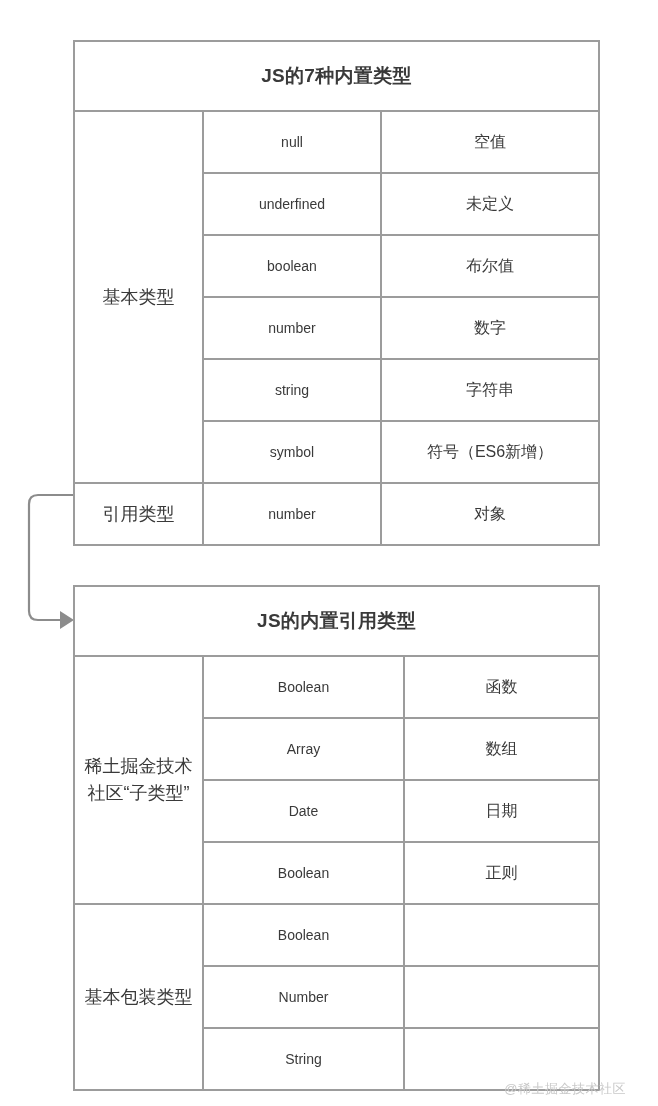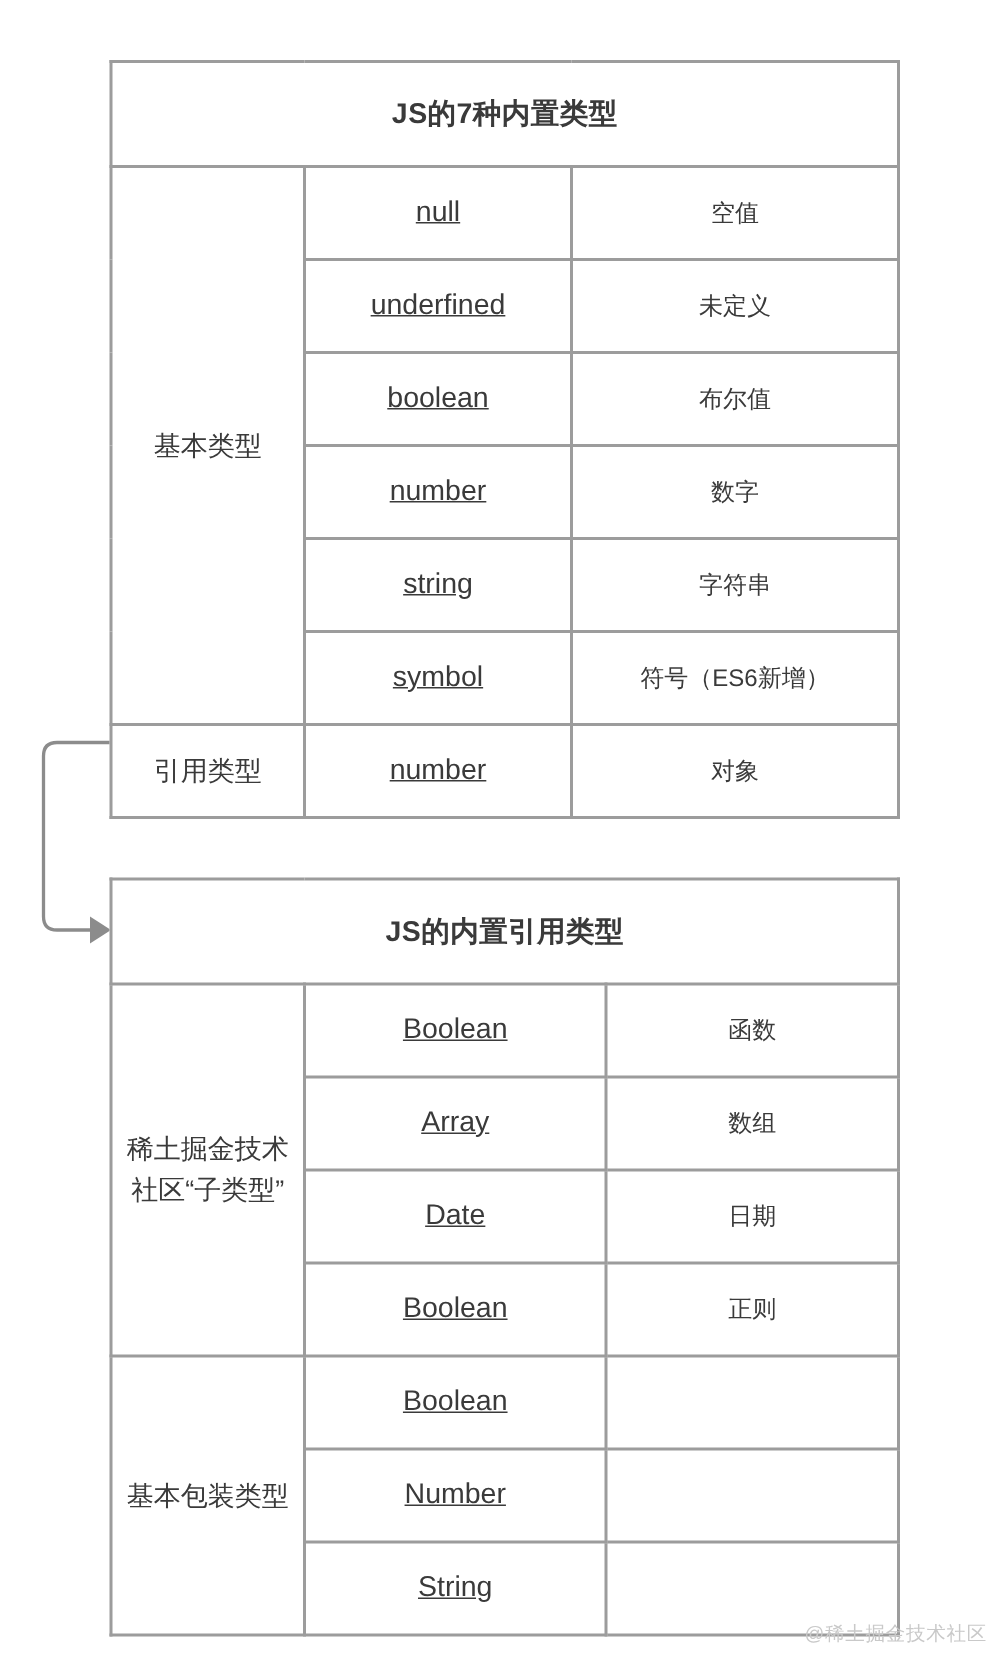--- a/index.html
+++ b/index.html
@@ -42,23 +42,22 @@
     font-weight: bold;
     font-size: 19px;
     letter-spacing: .3px;
     height: 68px;
   }
   .diagram-table td.group-cell {
     font-size: 18px;
     line-height: 1.5;
   }
   .diagram-table td.name-cell {
-    font-size: 19px;
+    font-size: 14px;
     height: 60px;
-    text-decoration: underline;
   }
   .diagram-table td.desc-cell {
     font-size: 16px;
     height: 60px;
   }
   .diagram-table td.empty-cell {
     font-size: 19px;
   }
 
   
@@ -88,21 +87,21 @@
     left: 0;
     top: 455px;
     width: 90px;
     height: 200px;
     pointer-events: none;
   }
 
   
   #watermark {
     position: absolute;
-    right: 0;
+    right: 32px;
     bottom: 8px;
     font-size: 13px;
     color: #c9c9c9;
     letter-spacing: .5px;
     white-space: nowrap;
     margin-top: 27px;
   }
 </style>
 </head>
 <body>

